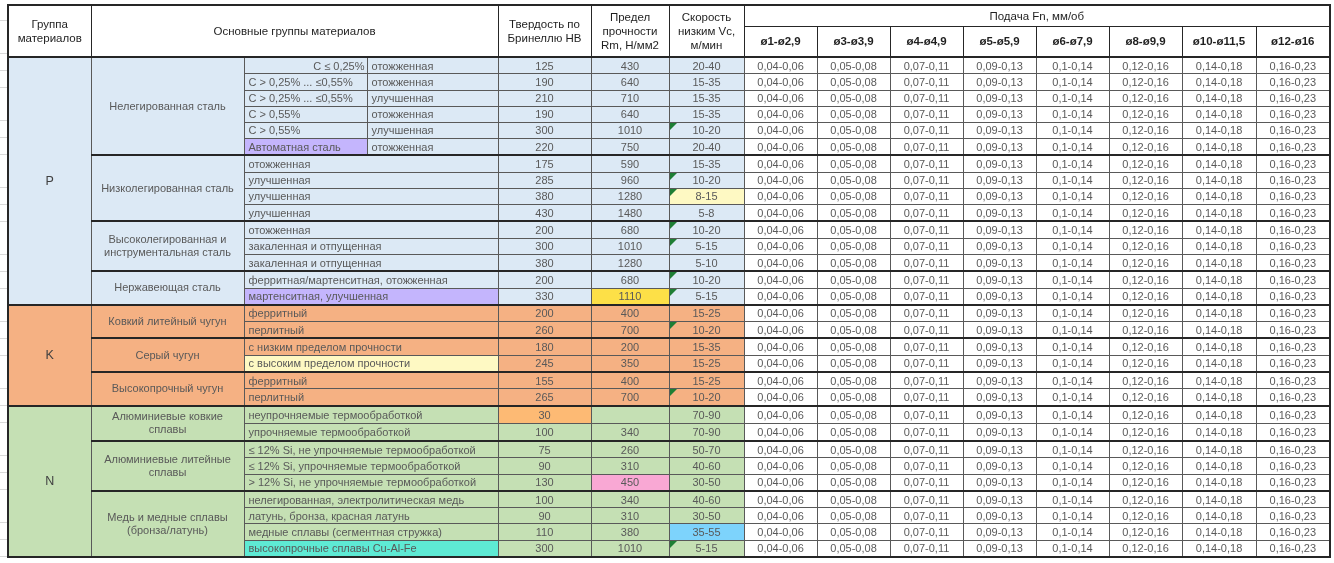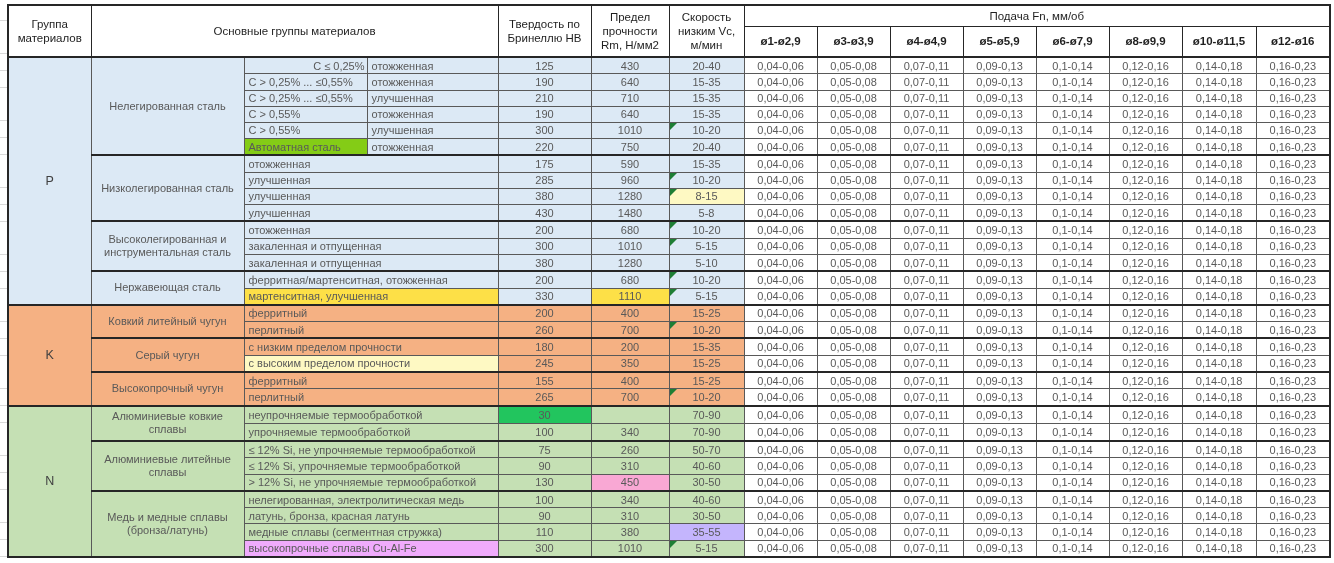--- a/index.html
+++ b/index.html
@@ -158,21 +158,21 @@
           <td class="feed" style="background: rgb(255, 255, 255);">0,04-0,06</td>
           <td class="feed" style="background: rgb(255, 255, 255);">0,05-0,08</td>
           <td class="feed" style="background: rgb(255, 255, 255);">0,07-0,11</td>
           <td class="feed" style="background: rgb(255, 255, 255);">0,09-0,13</td>
           <td class="feed" style="background: rgb(255, 255, 255);">0,1-0,14</td>
           <td class="feed" style="background: rgb(255, 255, 255);">0,12-0,16</td>
           <td class="feed" style="background: rgb(255, 255, 255);">0,14-0,18</td>
           <td class="feed" style="background: rgb(255, 255, 255);">0,16-0,23</td>
         </tr>
         <tr>
-          <td class="spec" style="background: #84cc16;">Автоматная сталь</td>
+          <td class="spec" style="background: #c4b5fd;">Автоматная сталь</td>
           <td class="spec" style="background: rgb(220, 233, 245);">отожженная</td>
           <td class="num" style="background: rgb(220, 233, 245);">220</td>
           <td class="num" style="background: rgb(220, 233, 245);">750</td>
           <td class="num vc" style="background: rgb(220, 233, 245);">20-40</td>
           <td class="feed" style="background: rgb(255, 255, 255);">0,04-0,06</td>
           <td class="feed" style="background: rgb(255, 255, 255);">0,05-0,08</td>
           <td class="feed" style="background: rgb(255, 255, 255);">0,07-0,11</td>
           <td class="feed" style="background: rgb(255, 255, 255);">0,09-0,13</td>
           <td class="feed" style="background: rgb(255, 255, 255);">0,1-0,14</td>
           <td class="feed" style="background: rgb(255, 255, 255);">0,12-0,16</td>
@@ -288,21 +288,21 @@
           <td class="feed" style="background: rgb(255, 255, 255);">0,04-0,06</td>
           <td class="feed" style="background: rgb(255, 255, 255);">0,05-0,08</td>
           <td class="feed" style="background: rgb(255, 255, 255);">0,07-0,11</td>
           <td class="feed" style="background: rgb(255, 255, 255);">0,09-0,13</td>
           <td class="feed" style="background: rgb(255, 255, 255);">0,1-0,14</td>
           <td class="feed" style="background: rgb(255, 255, 255);">0,12-0,16</td>
           <td class="feed" style="background: rgb(255, 255, 255);">0,14-0,18</td>
           <td class="feed" style="background: rgb(255, 255, 255);">0,16-0,23</td>
         </tr>
         <tr>
-          <td class="spec" colspan="2" style="background: #fde047;">мартенситная, улучшенная</td>
+          <td class="spec" colspan="2" style="background: #c4b5fd;">мартенситная, улучшенная</td>
           <td class="num" style="background: rgb(220, 233, 245);">330</td>
           <td class="num" style="background: #fde047;">1110</td>
           <td class="num vc flag" style="background: rgb(220, 233, 245);">5-15</td>
           <td class="feed" style="background: rgb(255, 255, 255);">0,04-0,06</td>
           <td class="feed" style="background: rgb(255, 255, 255);">0,05-0,08</td>
           <td class="feed" style="background: rgb(255, 255, 255);">0,07-0,11</td>
           <td class="feed" style="background: rgb(255, 255, 255);">0,09-0,13</td>
           <td class="feed" style="background: rgb(255, 255, 255);">0,1-0,14</td>
           <td class="feed" style="background: rgb(255, 255, 255);">0,12-0,16</td>
           <td class="feed" style="background: rgb(255, 255, 255);">0,14-0,18</td>
@@ -393,21 +393,21 @@
           <td class="feed" style="background: rgb(255, 255, 255);">0,09-0,13</td>
           <td class="feed" style="background: rgb(255, 255, 255);">0,1-0,14</td>
           <td class="feed" style="background: rgb(255, 255, 255);">0,12-0,16</td>
           <td class="feed" style="background: rgb(255, 255, 255);">0,14-0,18</td>
           <td class="feed" style="background: rgb(255, 255, 255);">0,16-0,23</td>
         </tr>
         <tr class="sec-top">
           <td class="letter" rowspan="9" style="background: rgb(197, 224, 180);">N</td>
           <td class="subname" rowspan="2" style="background: rgb(197, 224, 180);">Алюминиевые ковкие сплавы</td>
           <td class="spec" colspan="2" style="background: rgb(197, 224, 180);">неупрочняемые термообработкой</td>
-          <td class="num" style="background: #22c55e;">30</td>
+          <td class="num" style="background: #fdba74;">30</td>
           <td class="num" style="background: rgb(197, 224, 180);"></td>
           <td class="num vc" style="background: rgb(197, 224, 180);">70-90</td>
           <td class="feed" style="background: rgb(255, 255, 255);">0,04-0,06</td>
           <td class="feed" style="background: rgb(255, 255, 255);">0,05-0,08</td>
           <td class="feed" style="background: rgb(255, 255, 255);">0,07-0,11</td>
           <td class="feed" style="background: rgb(255, 255, 255);">0,09-0,13</td>
           <td class="feed" style="background: rgb(255, 255, 255);">0,1-0,14</td>
           <td class="feed" style="background: rgb(255, 255, 255);">0,12-0,16</td>
           <td class="feed" style="background: rgb(255, 255, 255);">0,14-0,18</td>
           <td class="feed" style="background: rgb(255, 255, 255);">0,16-0,23</td>
@@ -495,32 +495,32 @@
           <td class="feed" style="background: rgb(255, 255, 255);">0,09-0,13</td>
           <td class="feed" style="background: rgb(255, 255, 255);">0,1-0,14</td>
           <td class="feed" style="background: rgb(255, 255, 255);">0,12-0,16</td>
           <td class="feed" style="background: rgb(255, 255, 255);">0,14-0,18</td>
           <td class="feed" style="background: rgb(255, 255, 255);">0,16-0,23</td>
         </tr>
         <tr>
           <td class="spec" colspan="2" style="background: rgb(197, 224, 180);">медные сплавы (сегментная стружка)</td>
           <td class="num" style="background: rgb(197, 224, 180);">110</td>
           <td class="num" style="background: rgb(197, 224, 180);">380</td>
-          <td class="num vc" style="background: #c4b5fd;">35-55</td>
-          <td class="feed" style="background: rgb(255, 255, 255);">0,04-0,06</td>
-          <td class="feed" style="background: rgb(255, 255, 255);">0,05-0,08</td>
-          <td class="feed" style="background: rgb(255, 255, 255);">0,07-0,11</td>
-          <td class="feed" style="background: rgb(255, 255, 255);">0,09-0,13</td>
-          <td class="feed" style="background: rgb(255, 255, 255);">0,1-0,14</td>
-          <td class="feed" style="background: rgb(255, 255, 255);">0,12-0,16</td>
-          <td class="feed" style="background: rgb(255, 255, 255);">0,14-0,18</td>
-          <td class="feed" style="background: rgb(255, 255, 255);">0,16-0,23</td>
-        </tr>
-        <tr>
-          <td class="spec" colspan="2" style="background: #f0abfc;">высокопрочные сплавы Cu-Al-Fe</td>
+          <td class="num vc" style="background: #7dd3fc;">35-55</td>
+          <td class="feed" style="background: rgb(255, 255, 255);">0,04-0,06</td>
+          <td class="feed" style="background: rgb(255, 255, 255);">0,05-0,08</td>
+          <td class="feed" style="background: rgb(255, 255, 255);">0,07-0,11</td>
+          <td class="feed" style="background: rgb(255, 255, 255);">0,09-0,13</td>
+          <td class="feed" style="background: rgb(255, 255, 255);">0,1-0,14</td>
+          <td class="feed" style="background: rgb(255, 255, 255);">0,12-0,16</td>
+          <td class="feed" style="background: rgb(255, 255, 255);">0,14-0,18</td>
+          <td class="feed" style="background: rgb(255, 255, 255);">0,16-0,23</td>
+        </tr>
+        <tr>
+          <td class="spec" colspan="2" style="background: #5eead4;">высокопрочные сплавы Cu-Al-Fe</td>
           <td class="num" style="background: rgb(197, 224, 180);">300</td>
           <td class="num" style="background: rgb(197, 224, 180);">1010</td>
           <td class="num vc flag" style="background: rgb(197, 224, 180);">5-15</td>
           <td class="feed" style="background: rgb(255, 255, 255);">0,04-0,06</td>
           <td class="feed" style="background: rgb(255, 255, 255);">0,05-0,08</td>
           <td class="feed" style="background: rgb(255, 255, 255);">0,07-0,11</td>
           <td class="feed" style="background: rgb(255, 255, 255);">0,09-0,13</td>
           <td class="feed" style="background: rgb(255, 255, 255);">0,1-0,14</td>
           <td class="feed" style="background: rgb(255, 255, 255);">0,12-0,16</td>
           <td class="feed" style="background: rgb(255, 255, 255);">0,14-0,18</td>

